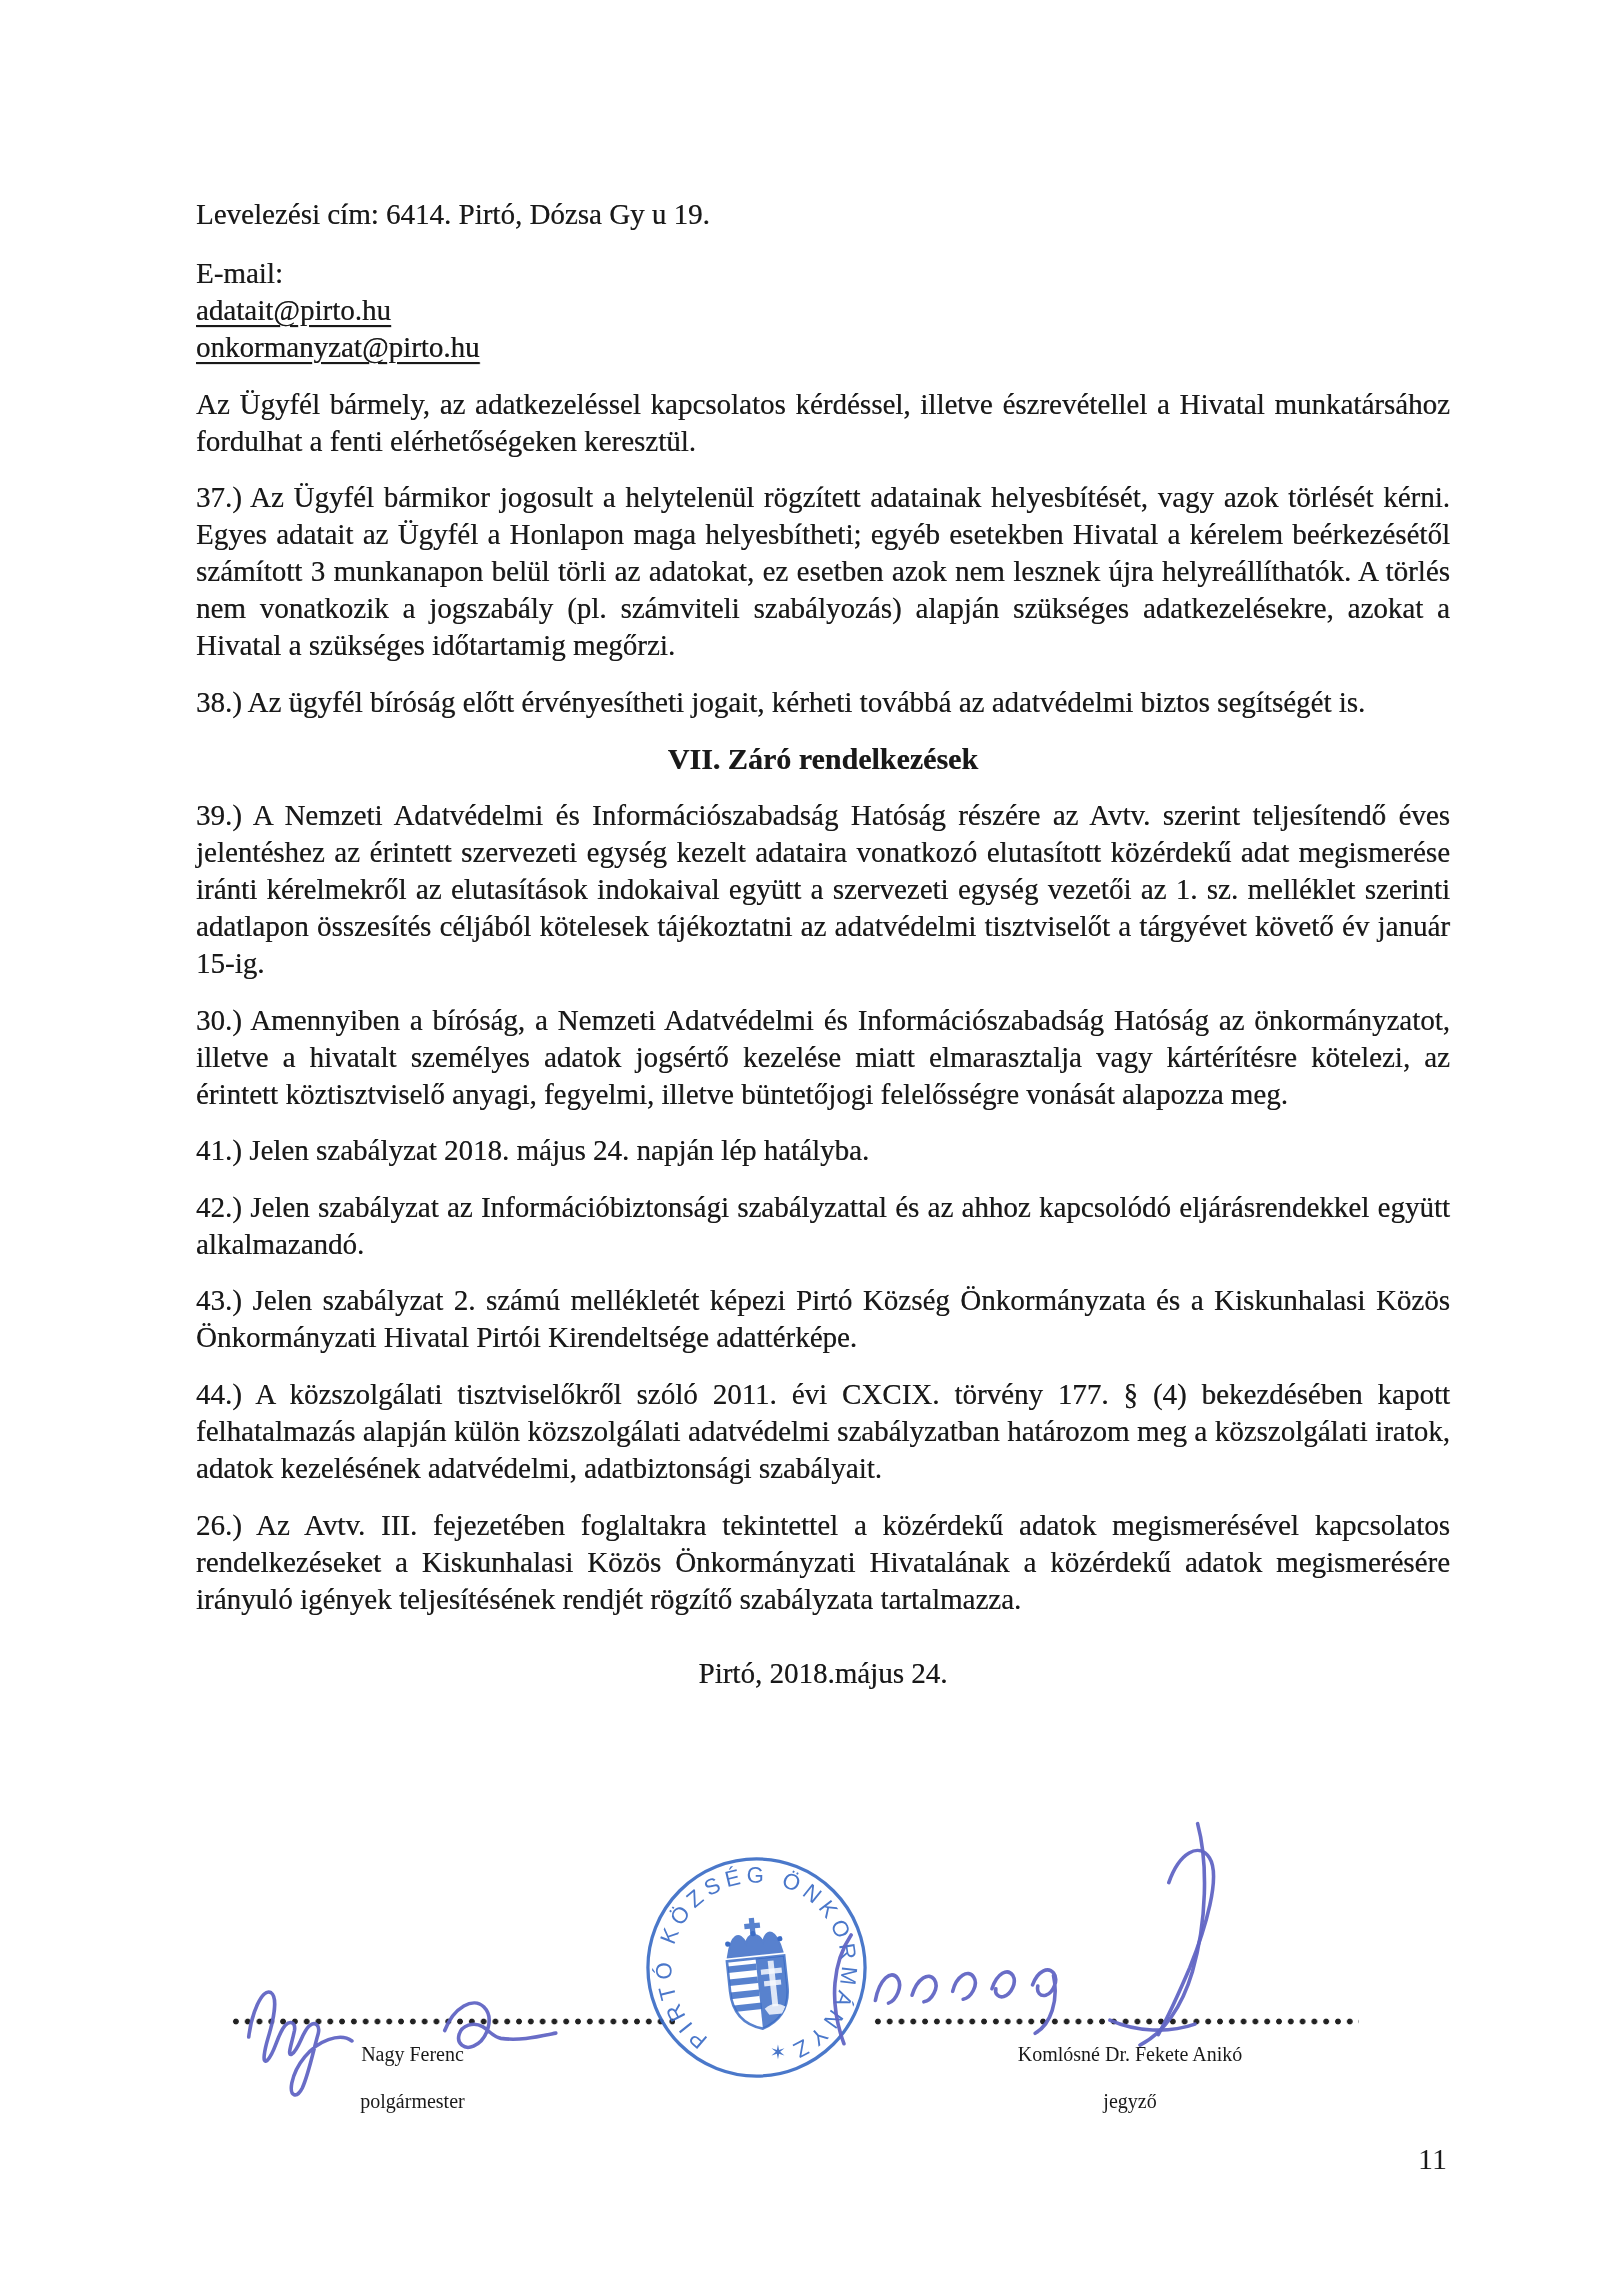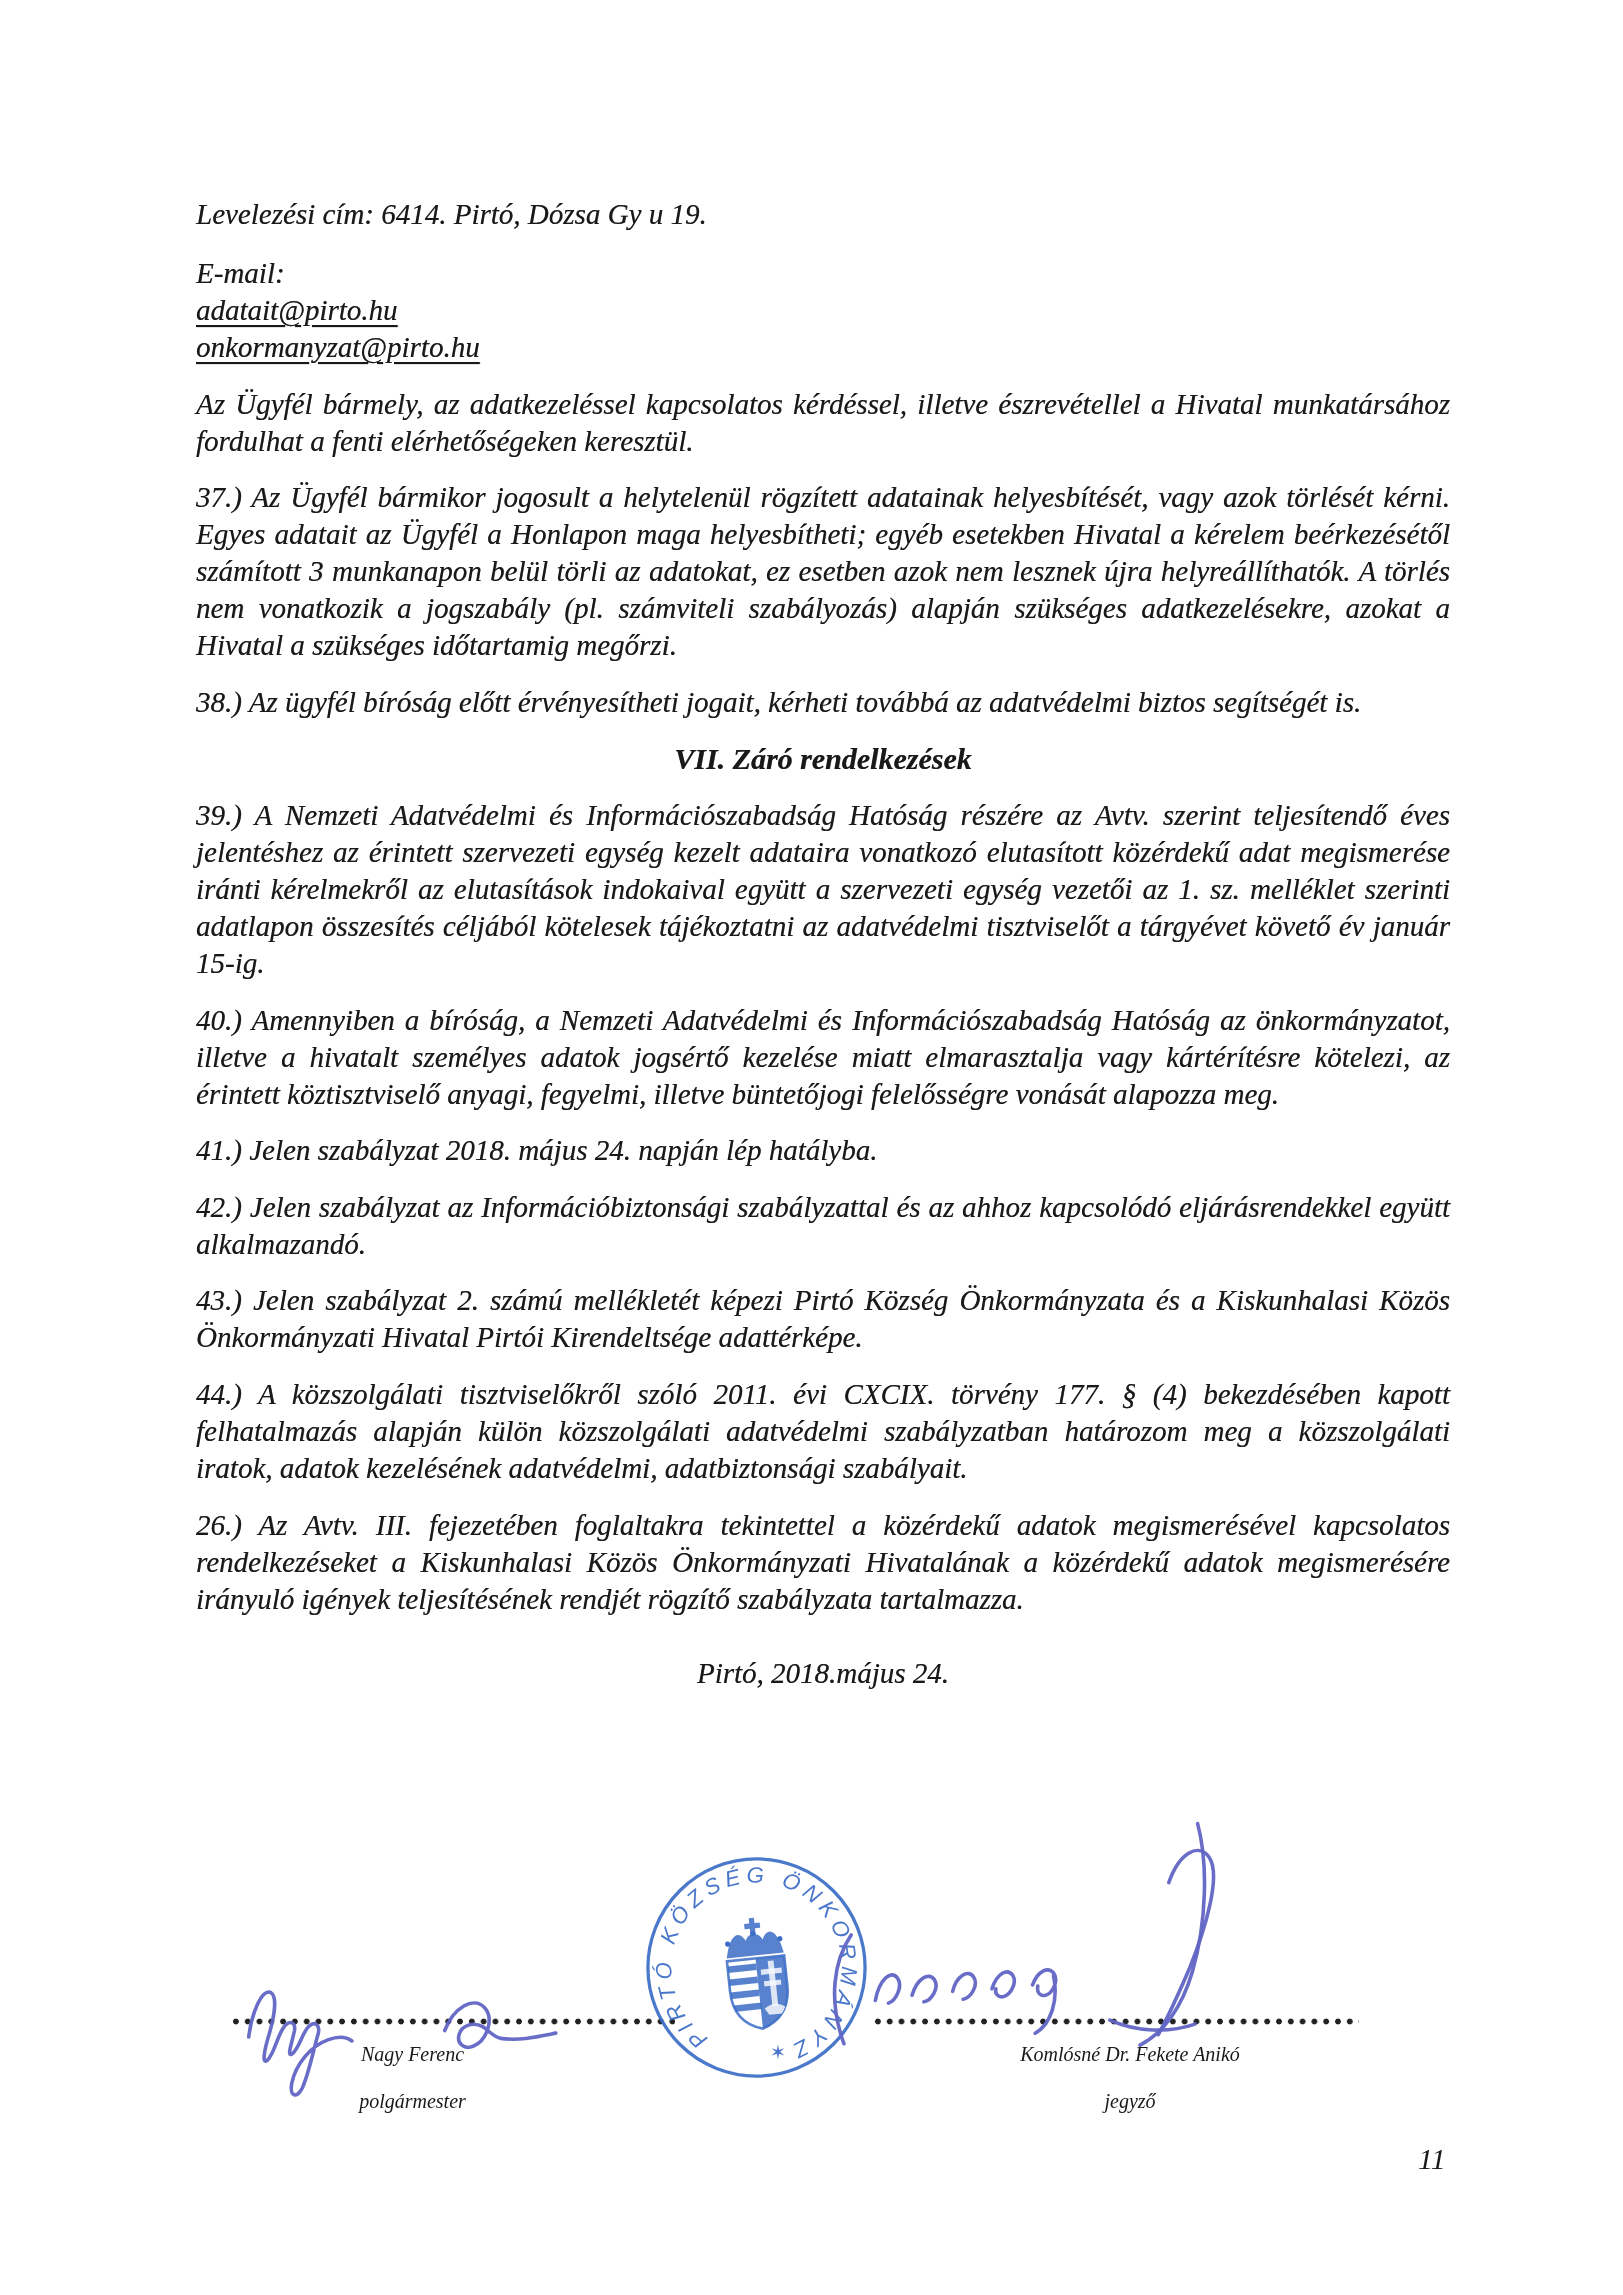--- a/index.html
+++ b/index.html
@@ -10,21 +10,20 @@
   }
   html,body{margin:0;padding:0;background:var(--paper);}
   .page{
     position:relative;
     width:1486px;
     height:2295px;
     background:var(--paper);
     font-family:"Liberation Serif","DejaVu Serif",serif;
     color:var(--text_black);
     overflow:hidden;
-    font-style:italic;
   }
   .body-text{
     position:absolute;
     left:196px; top:196px;
     width:1254px;
     font-size:29px;
     line-height:37px;
     text-shadow:0.3px 0.2px 0 rgba(25,25,25,0.65);
   }
   .line{margin:0;}
@@ -101,21 +100,21 @@
     <p class="line"><a href="#" class="email-link">adatait@pirto.hu</a></p>
     <p class="line"><a href="#" class="email-link">onkormanyzat@pirto.hu</a></p>
 
     <p class="para">Az Ügyfél bármely, az adatkezeléssel kapcsolatos kérdéssel, illetve észrevétellel a Hivatal munkatársához fordulhat a fenti elérhetőségeken keresztül.</p>
     <p class="para">37.) Az Ügyfél bármikor jogosult a helytelenül rögzített adatainak helyesbítését, vagy azok törlését kérni. Egyes adatait az Ügyfél a Honlapon maga helyesbítheti; egyéb esetekben Hivatal a kérelem beérkezésétől számított 3 munkanapon belül törli az adatokat, ez esetben azok nem lesznek újra helyreállíthatók. A törlés nem vonatkozik a jogszabály (pl. számviteli szabályozás) alapján szükséges adatkezelésekre, azokat a Hivatal a szükséges időtartamig megőrzi.</p>
     <p class="para">38.) Az ügyfél bíróság előtt érvényesítheti jogait, kérheti továbbá az adatvédelmi biztos segítségét is.</p>
 
     <h2 class="heading">VII. Záró rendelkezések</h2>
 
     <p class="para">39.) A Nemzeti Adatvédelmi és Információszabadság Hatóság részére az Avtv. szerint teljesítendő éves jelentéshez az érintett szervezeti egység kezelt adataira vonatkozó elutasított közérdekű adat megismerése iránti kérelmekről az elutasítások indokaival együtt a szervezeti egység vezetői az 1. sz. melléklet szerinti adatlapon összesítés céljából kötelesek tájékoztatni az adatvédelmi tisztviselőt a tárgyévet követő év január 15-ig.</p>
-    <p class="para">40.) Amennyiben a bíróság, a Nemzeti Adatvédelmi és Információszabadság Hatóság az önkormányzatot, illetve a hivatalt személyes adatok jogsértő kezelése miatt elmarasztalja vagy kártérítésre kötelezi, az érintett köztisztviselő anyagi, fegyelmi, illetve büntetőjogi felelősségre vonását alapozza meg.</p>
+    <p class="para">30.) Amennyiben a bíróság, a Nemzeti Adatvédelmi és Információszabadság Hatóság az önkormányzatot, illetve a hivatalt személyes adatok jogsértő kezelése miatt elmarasztalja vagy kártérítésre kötelezi, az érintett köztisztviselő anyagi, fegyelmi, illetve büntetőjogi felelősségre vonását alapozza meg.</p>
     <p class="para">41.) Jelen szabályzat 2018. május 24. napján lép hatályba.</p>
     <p class="para">42.) Jelen szabályzat az Információbiztonsági szabályzattal és az ahhoz kapcsolódó eljárásrendekkel együtt alkalmazandó.</p>
     <p class="para">43.) Jelen szabályzat 2. számú mellékletét képezi Pirtó Község Önkormányzata és a Kiskunhalasi Közös Önkormányzati Hivatal Pirtói Kirendeltsége adattérképe.</p>
     <p class="para">44.) A közszolgálati tisztviselőkről szóló 2011. évi CXCIX. törvény 177. § (4) bekezdésében kapott felhatalmazás alapján külön közszolgálati adatvédelmi szabályzatban határozom meg a közszolgálati iratok, adatok kezelésének adatvédelmi, adatbiztonsági szabályait.</p>
     <p class="para">26.) Az Avtv. III. fejezetében foglaltakra tekintettel a közérdekű adatok megismerésével kapcsolatos rendelkezéseket a Kiskunhalasi Közös Önkormányzati Hivatalának a közérdekű adatok megismerésére irányuló igények teljesítésének rendjét rögzítő szabályzata tartalmazza.</p>
 
     <p class="para dateline">Pirtó, 2018.május 24.</p>
   </div>
 
   <div class="dots dots-left"></div>

